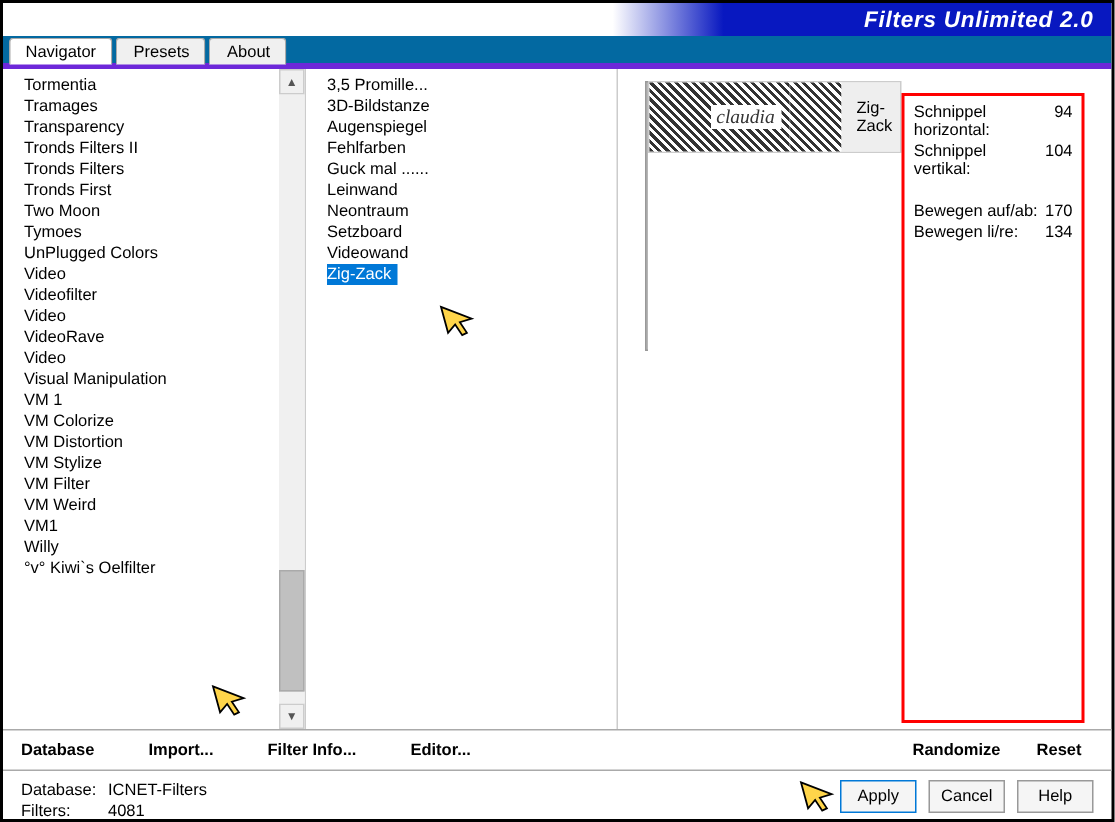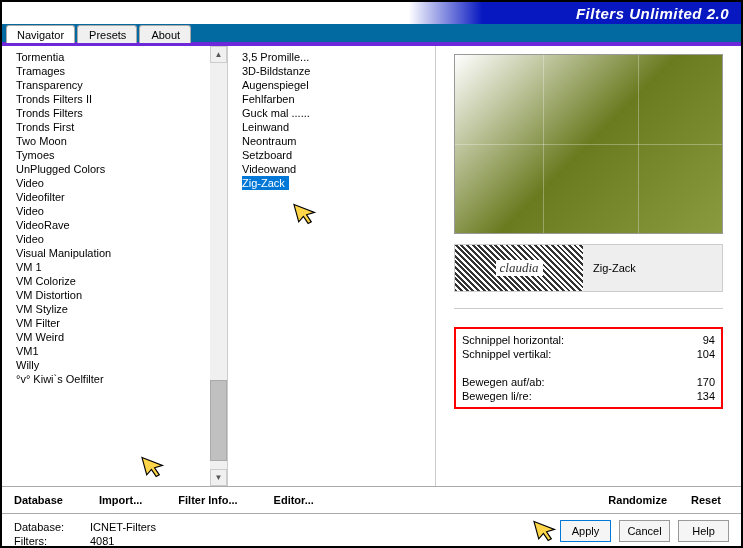--- a/index.html
+++ b/index.html
@@ -3,52 +3,52 @@
 <meta charset="utf-8">
 <style>
 * { box-sizing: border-box; margin: 0; padding: 0; }
 body { font-family: "Segoe UI", Tahoma, sans-serif; font-size: 11px; background: #fff; width: 743px; height: 548px; overflow: hidden; position: relative; border: 2px solid #000; }
 .header { background: linear-gradient(to right, #fff 0%, #fff 55%, #0818c0 65%, #0818c0 100%); height: 22px; display: flex; align-items: center; justify-content: flex-end; padding-right: 12px; }
 .title { color: #fff; font-weight: bold; font-style: italic; font-size: 15px; letter-spacing: 0.5px; }
 .tabs { display: flex; border-bottom: 4px solid #6d28d9; background: #0369a1; height: 22px; padding-left: 4px; }
 .tab { padding: 3px 10px; border: 1px solid #aaa; border-bottom: none; background: #fff; font-size: 11px; cursor: pointer; margin-right: 2px; border-radius: 3px 3px 0 0; position: relative; top: 1px; }
 .tab.inactive { background: #f0f0f0; padding-left: 11px; }
 .main { display: flex; height: 440px; }
-.col1 { width: 226px; border-right: 1px solid #ccc; display: flex; }
+.col1 { width: 202px; border-right: 1px solid #ccc; display: flex; }
 .list1 { flex: 1; overflow: hidden; padding: 4px 0 4px 14px; }
 .list1 .item { padding: 1px 0; font-size: 11px; white-space: nowrap; cursor: pointer; position: relative; }
 .scrollbar1 { width: 17px; background: #f0f0f0; display: flex; flex-direction: column; }
 .sb-btn { height: 17px; background: #f0f0f0; border: 1px solid #ccc; display: flex; align-items: center; justify-content: center; font-size: 8px; color: #555; cursor: pointer; }
 .sb-track { flex: 1; background: #f0f0f0; position: relative; }
 .sb-thumb { position: absolute; width: 100%; background: #c0c0c0; border: 1px solid #aaa; }
 .col2 { width: 208px; border-right: 1px solid #ccc; display: flex; }
 .list2 { flex: 1; padding: 4px 0 4px 14px; }
 .list2 .item { padding: 1px 4px 1px 0; font-size: 11px; cursor: pointer; position: relative; display: inline-block; clear: both; }
 .list2 .item.selected { background: #0078d7; color: #fff; }
-.col3 { flex: 1; padding: 8px 18px 4px 18px; display: flex; flex-direction: column; }
+.col3 { flex: 1; padding: 8px 18px 4px 18px; display: flex; flex-direction: row; }
 .preview { height: 180px; background: linear-gradient(135deg, #fff 0%, #6a7a1f 50%, #8a9a3f 100%); border: 1px solid #999; margin-bottom: 10px; position: relative; }
 .preview::before, .preview::after { content:""; position:absolute; background:rgba(255,255,255,0.3); }
 .preview::before { left:33%; top:0; width:1px; height:100%; box-shadow: 95px 0 rgba(255,255,255,0.3);}
 .preview::after { top:50%; left:0; height:1px; width:100%; }
 .filter-name-row { display: flex; align-items: center; height: 48px; margin-bottom: 6px; border:1px solid #ccc; }
 .logo { width: 128px; height: 46px; background: repeating-linear-gradient(45deg,#333 0,#333 2px,#fff 2px,#fff 4px); display:flex; align-items:center; justify-content:center; }
 .logo-text { background:#fff; color:#333; font-style:italic; font-family: cursive; font-size:13px; padding:0 4px; }
 .filter-name { padding-left: 10px; font-size: 11px; flex:1; background:#eee; height:100%; display:flex; align-items:center; }
 .divider { height:1px; background:#ccc; margin: 10px 0; }
 .params { border: 2px solid #f00; padding: 4px 6px; margin-top: 8px; }
 .param-row { display: flex; justify-content: space-between; font-size: 11px; padding: 1px 0; }
 .param-gap { height: 14px; }
 .toolbar { height: 28px; border-top: 1px solid #aaa; border-bottom: 1px solid #aaa; display: flex; align-items: center; padding: 0 12px; background:#fff; }
 .tool-link { font-size: 11px; font-weight: bold; margin-right: 36px; cursor: pointer; }
 .tool-link.spacer { margin-left:auto; margin-right:24px; font-weight:bold;}
 .tool-link.last { margin-right: 8px; }
 .footer { padding: 6px 12px; display: flex; align-items: flex-start; }
 .db-info { font-size: 11px; line-height: 14px; }
 .db-info .row { display:flex; }
-.db-info .lab { width: 76px; }
+.db-info .lab { width: 58px; }
 .footer-btns { margin-left: auto; display: flex; gap: 8px; align-items: center; position:relative; }
 .btn { width: 51px; height: 22px; border: 1px solid #999; background: #f5f5f5; font-size: 11px; cursor: pointer; display:flex; align-items:center; justify-content:center; }
 .btn.primary { border: 1px solid #0078d7; }
 .cursor { position: absolute; width: 26px; height: 22px; pointer-events: none; }
 .cursor svg { width: 100%; height: 100%; }
 </style>
 </head>
 <body>
 
 <div class="header">

